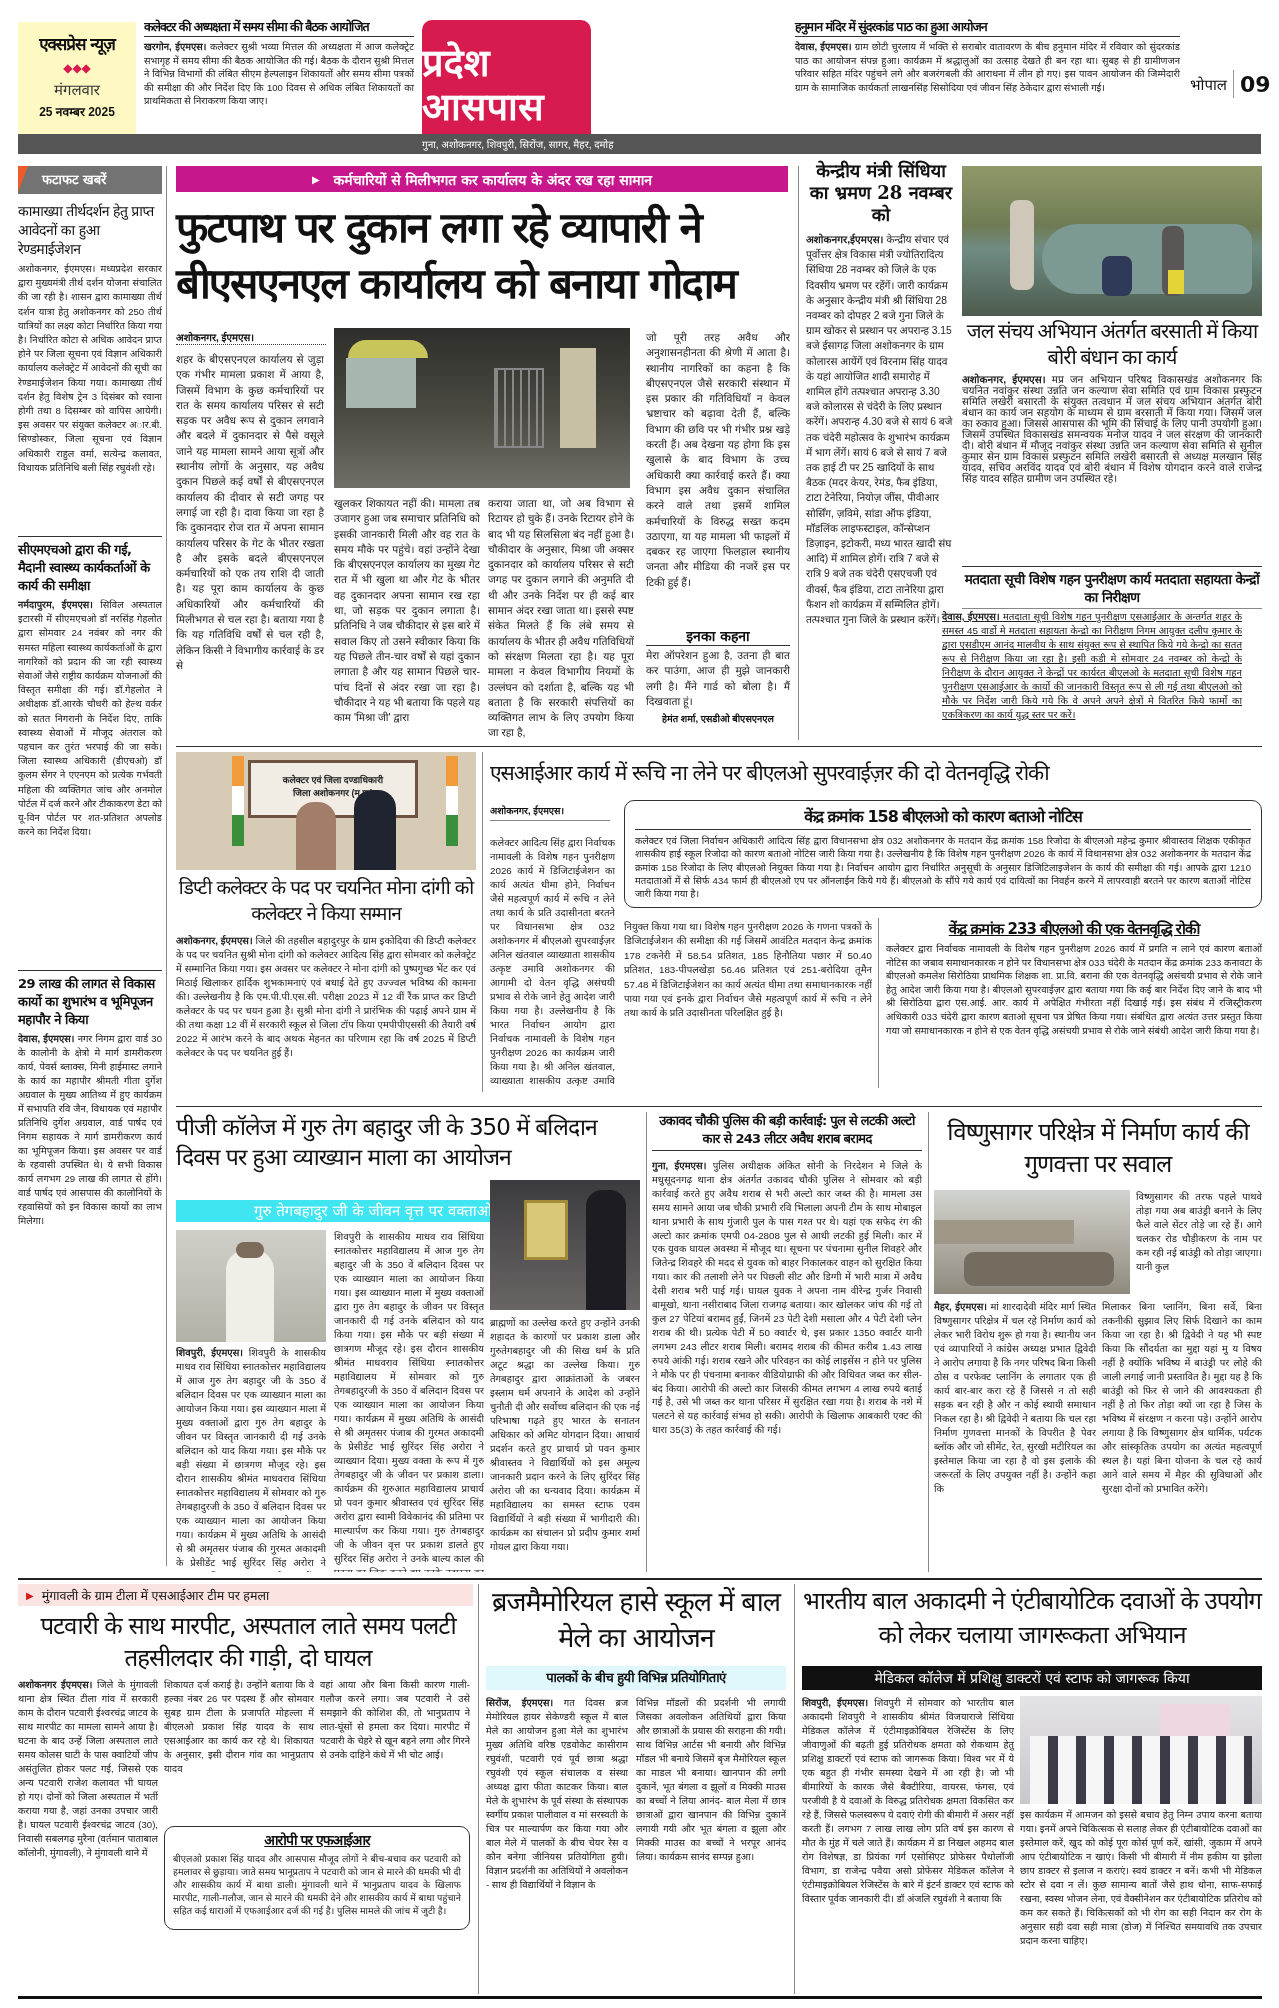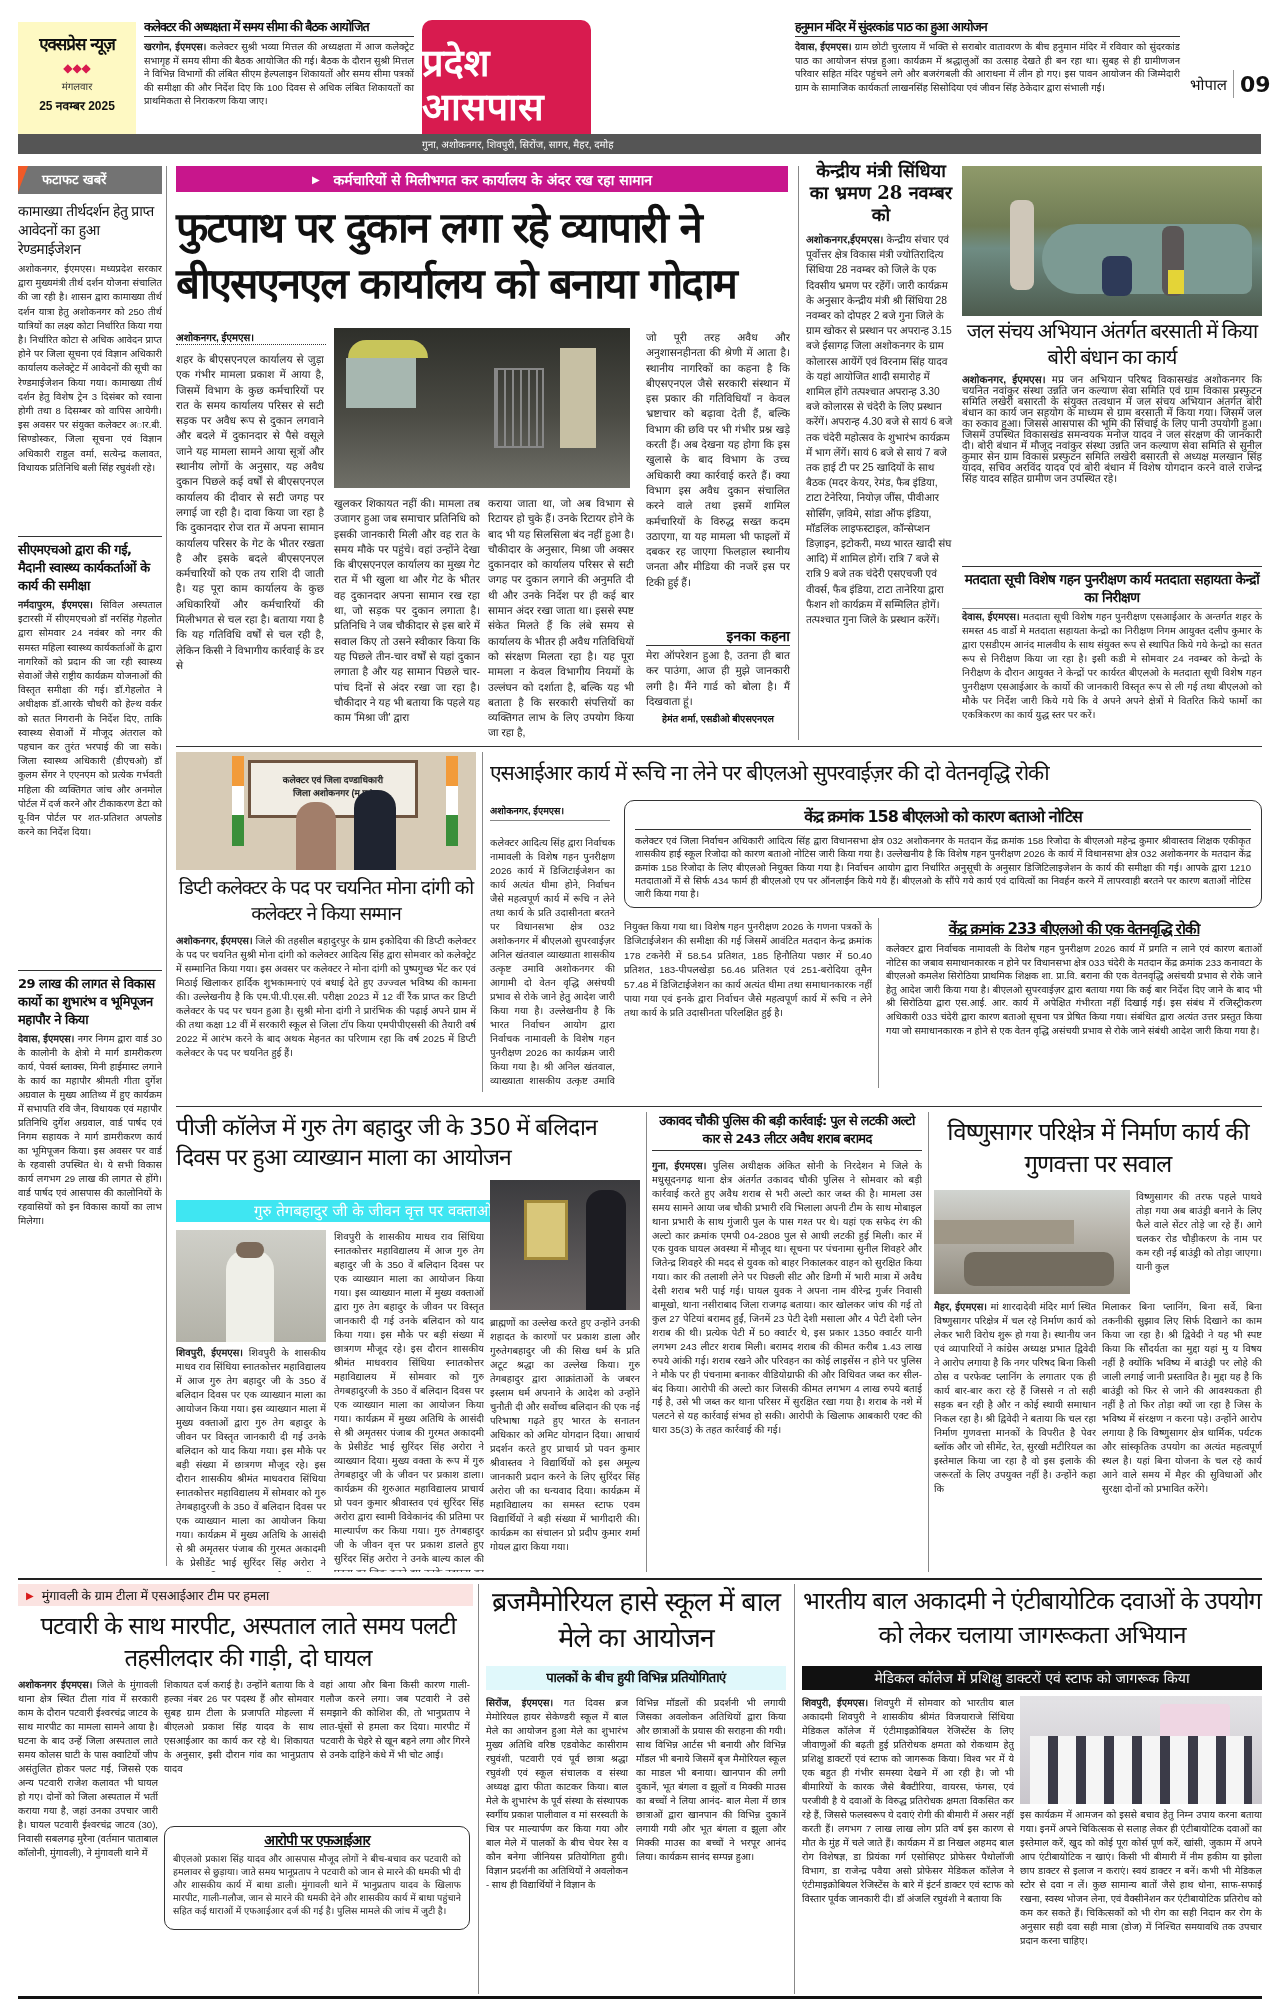--- a/index.html
+++ b/index.html
@@ -18,21 +18,21 @@
   .photo { background: #6b6f66; overflow: hidden; }
   .box { border: 1.5px solid #333; border-radius: 10px; }
   .u { text-decoration: underline; }
 </style>
 </head>
 <body>
 
 <div class="abs" style="left:18px;top:22px;width:118px;height:112px;background:#fef9c3;text-align:center;padding-top:10px;">
   <div style="font-family:'DejaVu Sans',sans-serif;font-weight:bold;font-size:17px;letter-spacing:-1px;">एक्सप्रेस न्यूज़</div>
   <div style="color:#d81b4f;font-size:12px;margin:6px 0 4px;">◆◆◆</div>
-  <div style="font-size:10px;color:#333;">मंगलवार</div>
+  <div style="font-size:15px;color:#333;">मंगलवार</div>
   <div style="font-size:12px;font-weight:bold;margin-top:4px;">25 नवम्बर 2025</div>
 </div>
 
 <div class="abs" style="left:144px;top:18px;width:270px;">
   <div class="hl-cond" style="font-size:12.5px;border-bottom:1px solid #333;padding-bottom:1px;white-space:nowrap;overflow:hidden;">कलेक्टर की अध्यक्षता में समय सीमा की बैठक आयोजित</div>
   <div class="para-sm" style="font-size:9.6px;line-height:13.5px;margin-top:3px;">
     <span class="dateline">खरगोन, ईएमएस।</span>
     <span>कलेक्टर सुश्री भव्या मित्तल की अध्यक्षता में आज कलेक्ट्रेट सभागृह में समय सीमा की बैठक आयोजित की गई। बैठक के दौरान सुश्री मित्तल ने विभिन्न विभागों की लंबित सीएम हेल्पलाइन शिकायतों और समय सीमा पत्रकों की समीक्षा की और निर्देश दिए कि 100 दिवस से अधिक लंबित शिकायतों का प्राथमिकता से निराकरण किया जाए।</span>
   </div>
 </div>
@@ -106,21 +106,21 @@
 <div class="abs photo" style="left:334px;top:328px;width:296px;height:160px;background:linear-gradient(180deg,#2e2f2a 0%,#4b4b44 55%,#707068 100%);">
   <div style="position:absolute;left:14px;top:12px;width:80px;height:18px;background:#c8c55a;border-radius:40px 40px 0 0;"></div>
   <div style="position:absolute;left:12px;top:30px;width:70px;height:50px;background:#a7b7b0;"></div>
   <div style="position:absolute;left:160px;top:40px;width:50px;height:80px;border:2px solid #888;background:repeating-linear-gradient(90deg,#888 0 2px,transparent 2px 8px);"></div>
   <div style="position:absolute;left:226px;top:20px;width:36px;height:100px;background:#c7c0a4;"></div>
 </div>
 
 <div class="abs para" style="left:334px;top:496px;width:146px;height:246px;overflow:hidden;">खुलकर शिकायत नहीं की। मामला तब उजागर हुआ जब समाचार प्रतिनिधि को इसकी जानकारी मिली और वह रात के समय मौके पर पहुंचे। वहां उन्होंने देखा कि बीएसएनएल कार्यालय का मुख्य गेट रात में भी खुला था और गेट के भीतर वह दुकानदार अपना सामान रख रहा था, जो सड़क पर दुकान लगाता है। प्रतिनिधि ने जब चौकीदार से इस बारे में सवाल किए तो उसने स्वीकार किया कि यह पिछले तीन-चार वर्षों से यहां दुकान लगाता है और यह सामान पिछले चार-पांच दिनों से अंदर रखा जा रहा है। चौकीदार ने यह भी बताया कि पहले यह काम 'मिश्रा जी' द्वारा</div>
 <div class="abs para" style="left:488px;top:496px;width:146px;height:246px;overflow:hidden;">कराया जाता था, जो अब विभाग से रिटायर हो चुके हैं। उनके रिटायर होने के बाद भी यह सिलसिला बंद नहीं हुआ है। चौकीदार के अनुसार, मिश्रा जी अक्सर दुकानदार को कार्यालय परिसर से सटी जगह पर दुकान लगाने की अनुमति दी थी और उनके निर्देश पर ही कई बार सामान अंदर रखा जाता था। इससे स्पष्ट संकेत मिलते हैं कि लंबे समय से कार्यालय के भीतर ही अवैध गतिविधियों को संरक्षण मिलता रहा है। यह पूरा मामला न केवल विभागीय नियमों के उल्लंघन को दर्शाता है, बल्कि यह भी बताता है कि सरकारी संपत्तियों का व्यक्तिगत लाभ के लिए उपयोग किया जा रहा है,</div>
 <div class="abs para" style="left:646px;top:330px;width:144px;height:290px;overflow:hidden;">जो पूरी तरह अवैध और अनुशासनहीनता की श्रेणी में आता है। स्थानीय नागरिकों का कहना है कि बीएसएनएल जैसे सरकारी संस्थान में इस प्रकार की गतिविधियाँ न केवल भ्रष्टाचार को बढ़ावा देती हैं, बल्कि विभाग की छवि पर भी गंभीर प्रश्न खड़े करती हैं। अब देखना यह होगा कि इस खुलासे के बाद विभाग के उच्च अधिकारी क्या कार्रवाई करते हैं। क्या विभाग इस अवैध दुकान संचालित करने वाले तथा इसमें शामिल कर्मचारियों के विरुद्ध सख्त कदम उठाएगा, या यह मामला भी फाइलों में दबकर रह जाएगा फिलहाल स्थानीय जनता और मीडिया की नजरें इस पर टिकी हुई हैं।</div>
-<div class="abs" style="left:646px;top:626px;width:144px;text-align:right;font-weight:bold;font-size:14px;border-bottom:1px solid #333;font-family:'DejaVu Sans',sans-serif;">इनका कहना</div>
+<div class="abs" style="left:646px;top:626px;width:144px;text-align:center;font-weight:bold;font-size:14px;border-bottom:1px solid #333;font-family:'DejaVu Sans',sans-serif;">इनका कहना</div>
 <div class="abs para" style="left:646px;top:648px;width:144px;">मेरा ऑपरेशन हुआ है, उतना ही बात कर पाउंगा, आज ही मुझे जानकारी लगी है। मैंने गार्ड को बोला है। मैं दिखवाता हूं।</div>
 <div class="abs" style="left:662px;top:712px;width:130px;font-size:9.5px;font-weight:bold;">हेमंत शर्मा, एसडीओ बीएसएनएल</div>
 
 <div class="abs vrule" style="left:798px;top:166px;height:574px;"></div>
 <div class="abs" style="left:806px;top:160px;width:150px;">
   <div style="font-family:'DejaVu Serif',serif;font-weight:bold;font-size:18px;line-height:22px;text-align:center;">केन्द्रीय मंत्री सिंधिया का भ्रमण 28 नवम्बर को</div>
   <div class="para" style="font-size:10.3px;line-height:15.2px;margin-top:6px;height:520px;overflow:hidden;text-align:left;">
     <span class="dateline">अशोकनगर,ईएमएस।</span>
     <span>केन्द्रीय संचार एवं पूर्वोत्तर क्षेत्र विकास मंत्री ज्योतिरादित्य सिंधिया 28 नवम्बर को जिले के एक दिवसीय भ्रमण पर रहेंगें। जारी कार्यक्रम के अनुसार केन्द्रीय मंत्री श्री सिंधिया 28 नवम्बर को दोपहर 2 बजे गुना जिले के ग्राम खोकर से प्रस्थान पर अपरान्ह 3.15 बजे ईसागढ़ जिला अशोकनगर के ग्राम कोलारस आयेंगें एवं विरनाम सिंह यादव के यहां आयोजित शादी समारोह में शामिल होंगे तत्पश्चात अपरान्ह 3.30 बजे कोलारस से चंदेरी के लिए प्रस्थान करेंगें। अपरान्ह 4.30 बजे से सायं 6 बजे तक चंदेरी महोत्सव के शुभारंभ कार्यक्रम में भाग लेंगें। सायं 6 बजे से सायं 7 बजे तक हाई टी पर 25 खादियों के साथ बैठक (मदर केयर, रेमंड, फैब इंडिया, टाटा टेनेरिया, नियोज़ जींस, पीवीआर सोर्सिंग, ज़विमे, सांडा ऑफ इंडिया, मॉडलिंक लाइफस्टाइल, कॉन्सेप्शन डिज़ाइन, इटोकरी, मध्य भारत खादी संघ आदि) में शामिल होगें। रात्रि 7 बजे से रात्रि 9 बजे तक चंदेरी एसएचजी एवं वीवर्स, फैब इंडिया, टाटा तानेरिया द्वारा फैशन शो कार्यक्रम में सम्मिलित होगें। तत्पश्चात गुना जिले के प्रस्थान करेंगें।</span>
   </div>
@@ -134,21 +134,21 @@
   <div style="position:absolute;left:206px;top:104px;width:16px;height:24px;background:#e4d437;"></div>
 </div>
 <div class="abs hl-cond" style="left:962px;top:318px;width:300px;font-size:20px;line-height:26px;text-align:center;font-weight:normal;font-family:'DejaVu Sans Condensed','DejaVu Sans',sans-serif;">जल संचय अभियान अंतर्गत बरसाती में किया बोरी बंधान का कार्य</div>
 <div class="abs para" style="left:962px;top:374px;width:300px;font-size:10.3px;line-height:11px;">
   <span class="dateline">अशोकनगर, ईएमएस।</span>
   <span>मप्र जन अभियान परिषद विकासखंड अशोकनगर कि चयनित नवांकुर संस्था उन्नति जन कल्याण सेवा समिति एवं ग्राम विकास प्रस्फुटन समिति लखेरी बसारती के संयुक्त तत्वधान में जल संचय अभियान अंतर्गत बोरी बंधान का कार्य जन सहयोग के माध्यम से ग्राम बरसाती में किया गया। जिसमें जल का रुकाव हुआ। जिससे आसपास की भूमि की सिंचाई के लिए पानी उपयोगी हुआ। जिसमें उपस्थित विकासखंड समन्वयक मनोज यादव ने जल संरक्षण की जानकारी दी। बोरी बंधान में मौजूद नवांकुर संस्था उन्नति जन कल्याण सेवा समिति से सुनील कुमार सेन ग्राम विकास प्रस्फुटन समिति लखेरी बसारती से अध्यक्ष मलखान सिंह यादव, सचिव अरविंद यादव एवं बोरी बंधान में विशेष योगदान करने वाले राजेन्द्र सिंह यादव सहित ग्रामीण जन उपस्थित रहे।</span>
 </div>
 <div class="abs hrule" style="left:962px;top:566px;width:300px;"></div>
 
 <div class="abs hl-cond" style="left:962px;top:570px;width:300px;font-size:13.5px;line-height:18px;text-align:center;letter-spacing:-0.5px;border-bottom:1px solid #888;padding-bottom:2px;">मतदाता सूची विशेष गहन पुनरीक्षण कार्य मतदाता सहायता केन्द्रों का निरीक्षण</div>
-<div class="abs para" style="left:962px;top:610px;width:300px;font-size:9.8px;line-height:14px;">
+<div class="abs para" style="left:942px;top:610px;width:300px;font-size:9.8px;line-height:14px;text-decoration:underline;">
   <span class="dateline">देवास, ईएमएस।</span>
   <span>मतदाता सूची विशेष गहन पुनरीक्षण एसआईआर के अन्तर्गत शहर के समस्त 45 वार्डो मे मतदाता सहायता केन्द्रो का निरीक्षण निगम आयुक्त दलीप कुमार के द्वारा एसडीएम आनंद मालवीय के साथ संयुक्त रूप से स्थापित किये गये केन्द्रो का सतत रूप से निरीक्षण किया जा रहा है। इसी कडी मे सोमवार 24 नवम्बर को केन्द्रो के निरीक्षण के दौरान आयुक्त ने केन्द्रों पर कार्यरत बीएलओ के मतदाता सूची विशेष गहन पुनरीक्षण एसआईआर के कार्यो की जानकारी विस्तृत रूप से ली गई तथा बीएलओ को मौके पर निर्देश जारी किये गये कि वे अपने अपने क्षेत्रों मे वितरित किये फार्मो का एकत्रिकरण का कार्य युद्ध स्तर पर करें।</span>
 </div>
 
 <div class="abs hrule" style="left:176px;top:746px;width:1086px;"></div>
 
 <div class="abs photo" style="left:176px;top:752px;width:300px;height:118px;background:#d7cbb6;">
   <div style="position:absolute;left:72px;top:8px;width:170px;height:58px;background:#f1ede4;border:3px solid #6e5440;text-align:center;font-size:9px;font-weight:bold;padding-top:10px;color:#222;">
     <div>कलेक्टर एवं जिला दण्डाधिकारी</div>
     <div>जिला अशोकनगर (म.प्र.)</div>

